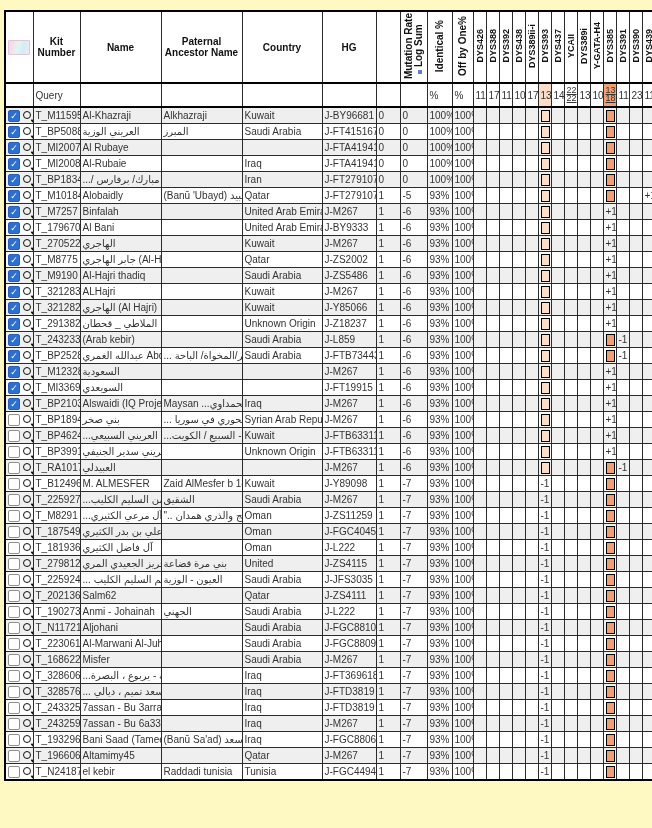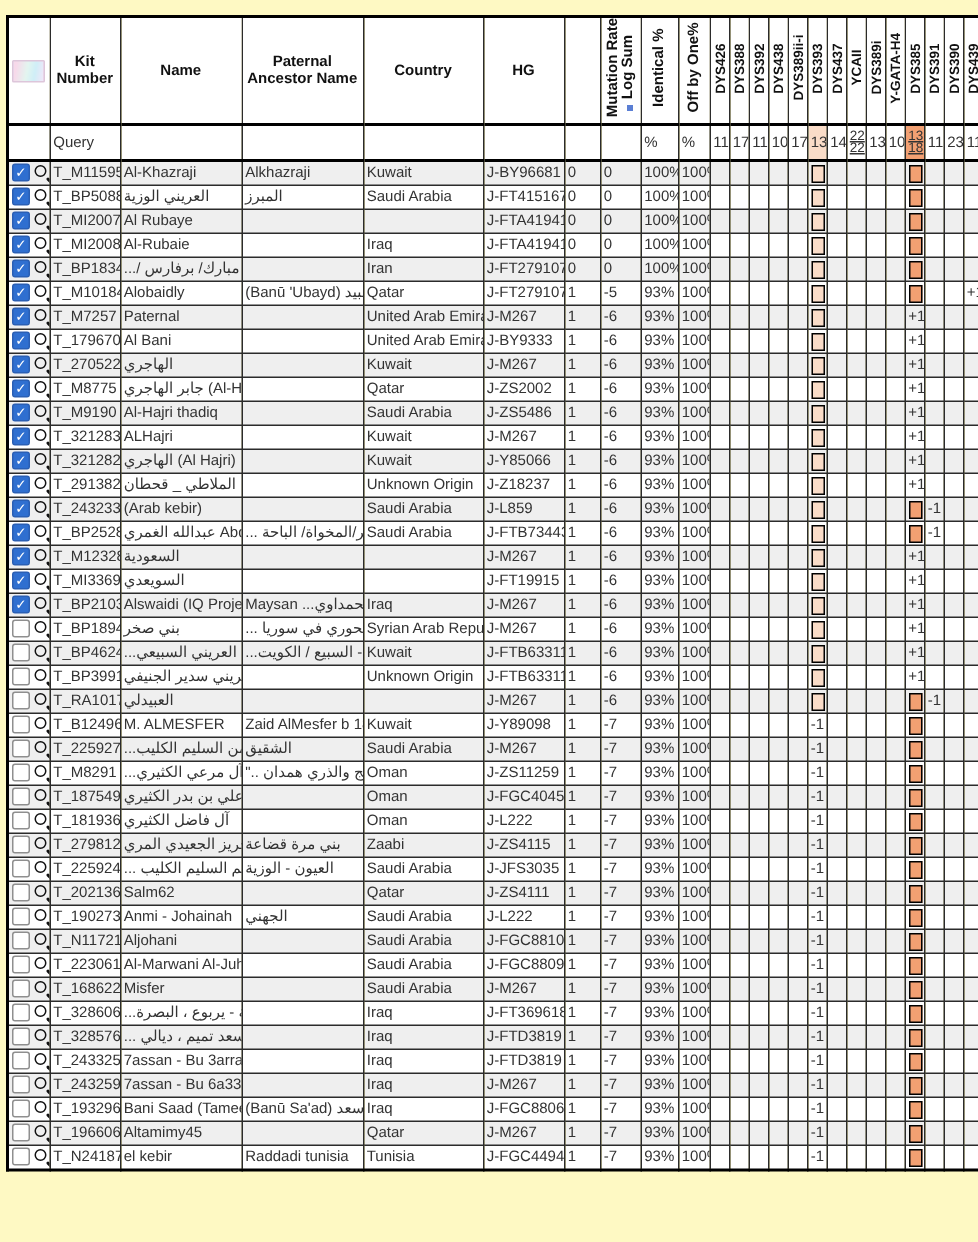--- a/index.html
+++ b/index.html
@@ -320,21 +320,21 @@
           <td class="marker">
             <div class="box dark"></div>
           </td>
           <td class="marker"></td>
           <td class="marker"></td>
           <td class="marker">+1</td>
         </tr>
         <tr>
           <td class="sel"><span class="cb on">✓</span><span class="mag"></span></td>
           <td>T_M7257</td>
-          <td>Paternal</td>
+          <td>Binfalah</td>
           <td></td>
           <td>United Arab Emirates</td>
           <td>J-M267</td>
           <td class="num">1</td>
           <td class="num">-6</td>
           <td class="num">93%</td>
           <td class="num">100%</td>
           <td class="marker"></td>
           <td class="marker"></td>
           <td class="marker"></td>
@@ -944,21 +944,21 @@
           </td>
           <td class="marker"></td>
           <td class="marker"></td>
           <td class="marker"></td>
         </tr>
         <tr>
           <td class="sel"><span class="cb"></span><span class="mag"></span></td>
           <td>T_279812</td>
           <td>بن حريز الجعيدي المري</td>
           <td>بني مرة قضاعة</td>
-          <td>Zaabi</td>
+          <td>United</td>
           <td>J-ZS4115</td>
           <td class="num">1</td>
           <td class="num">-7</td>
           <td class="num">93%</td>
           <td class="num">100%</td>
           <td class="marker"></td>
           <td class="marker"></td>
           <td class="marker"></td>
           <td class="marker"></td>
           <td class="marker"></td>

